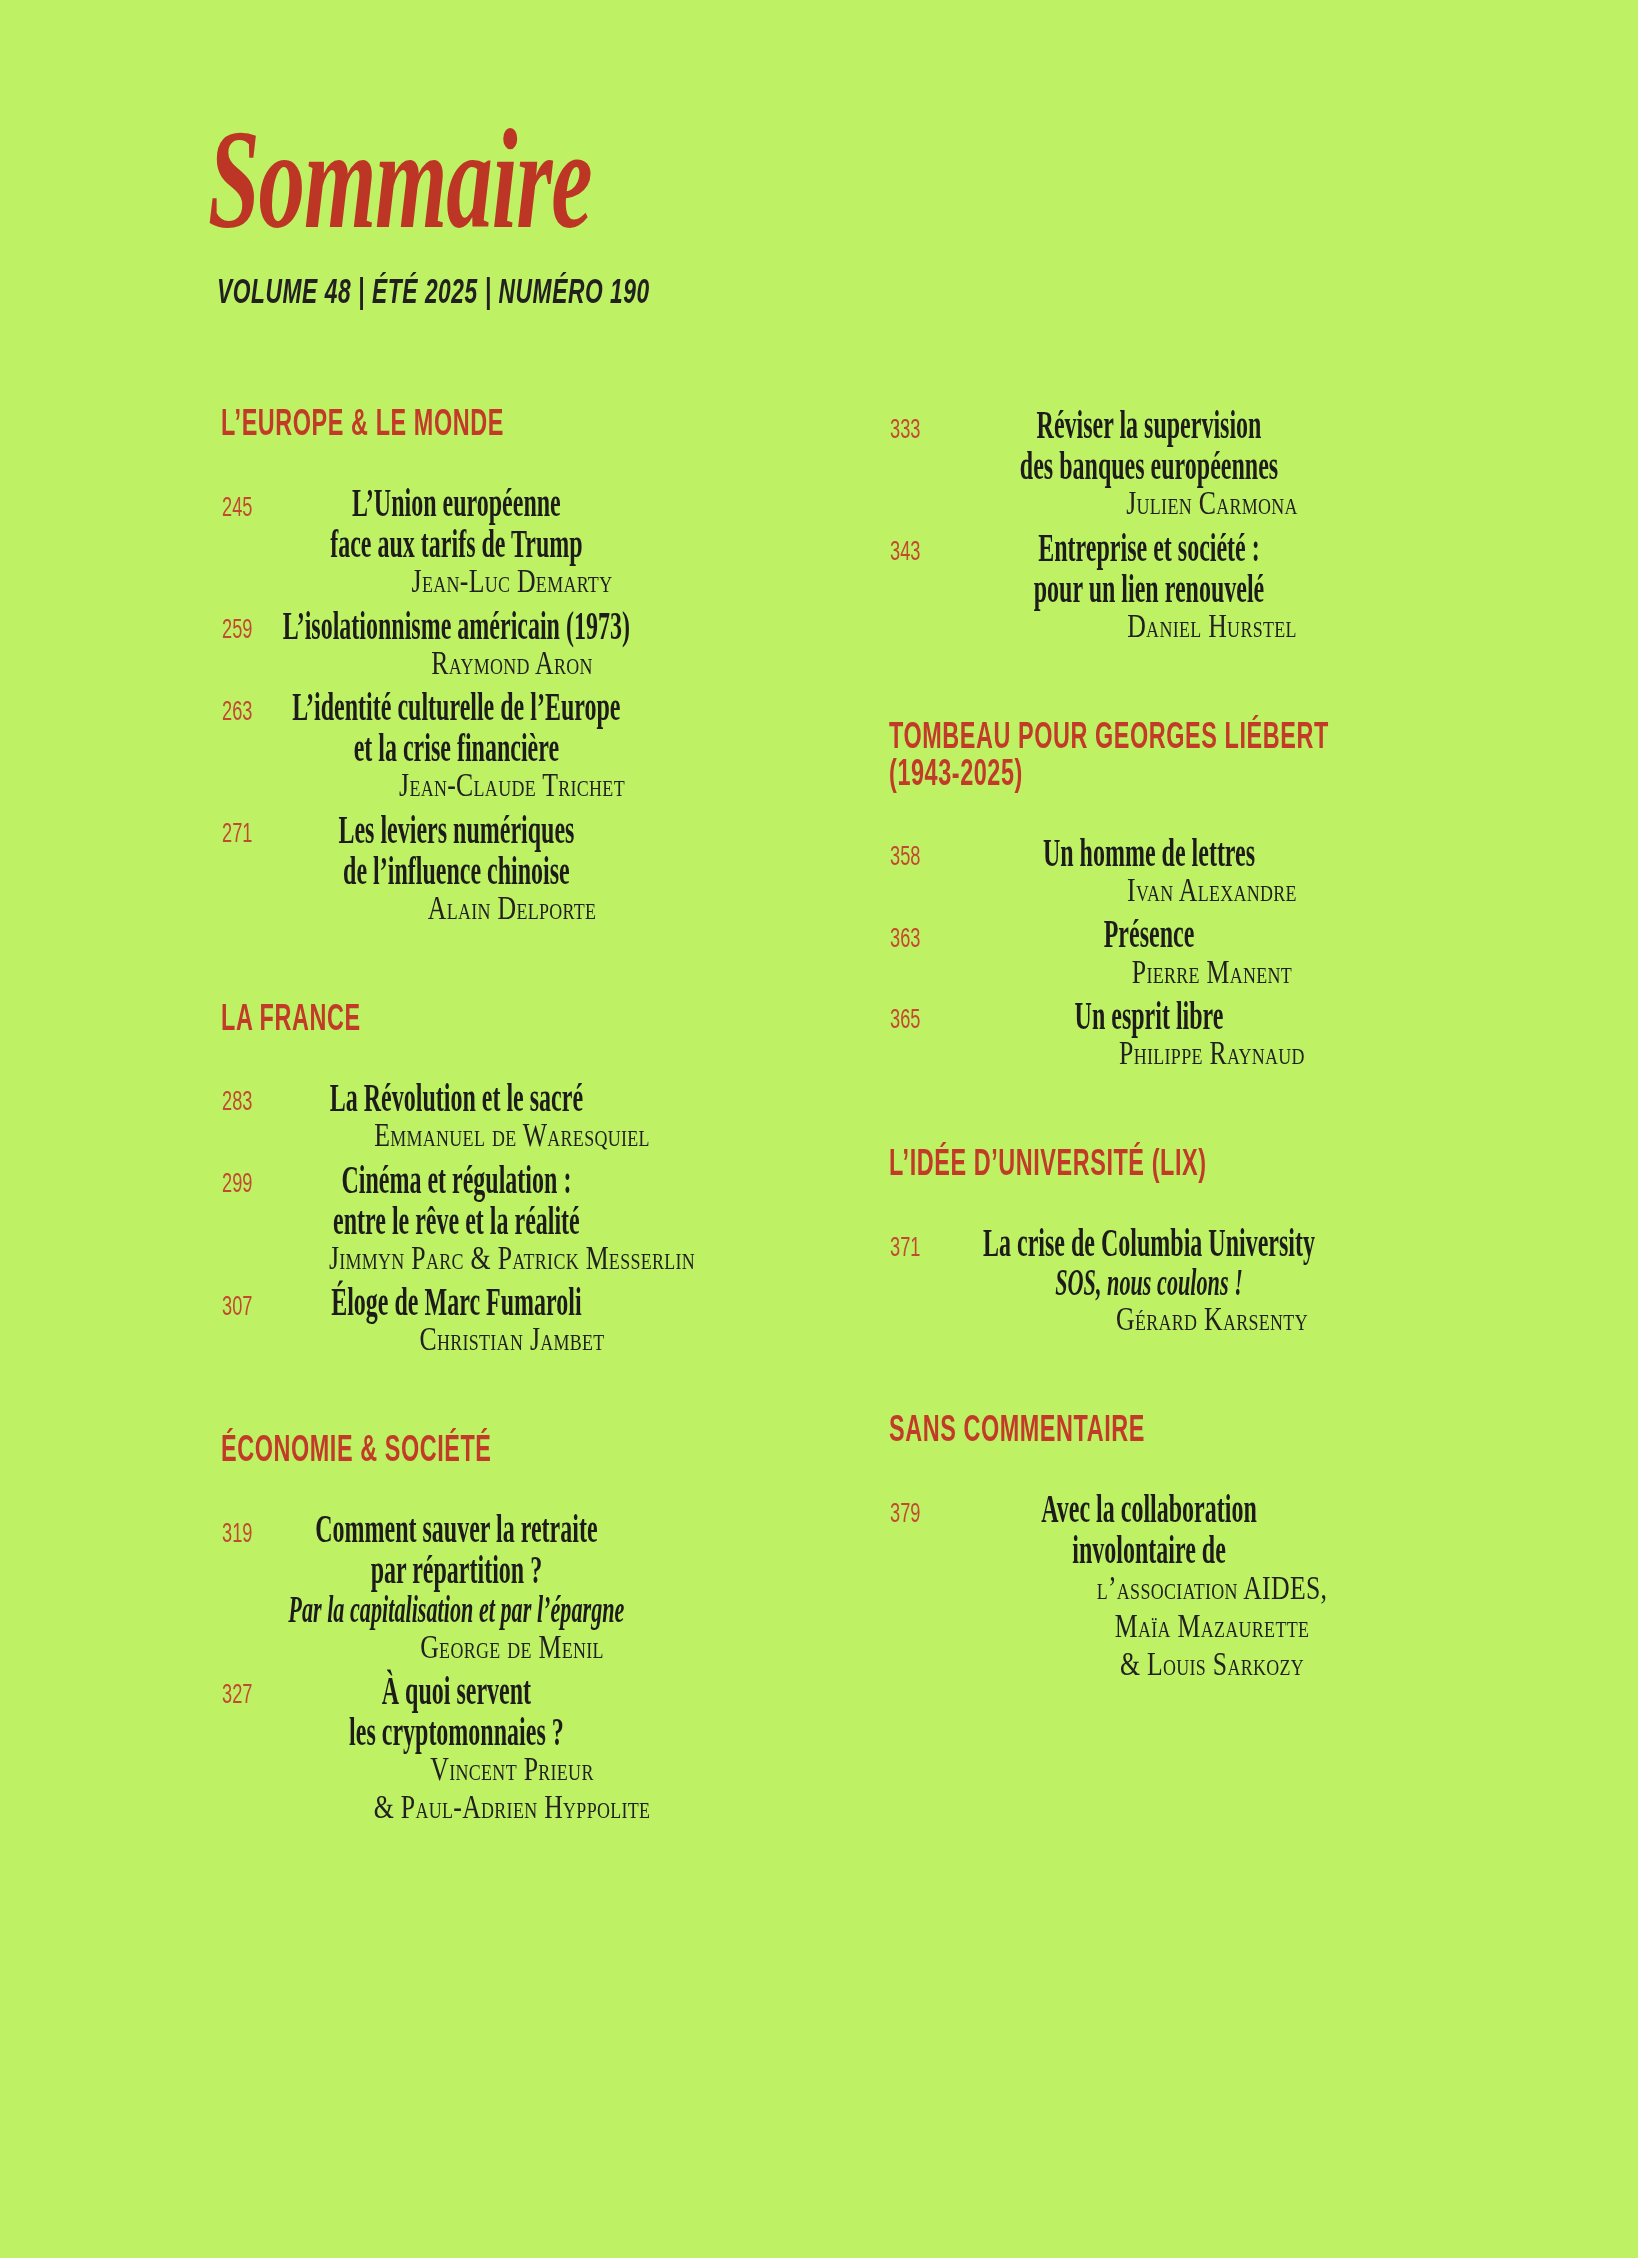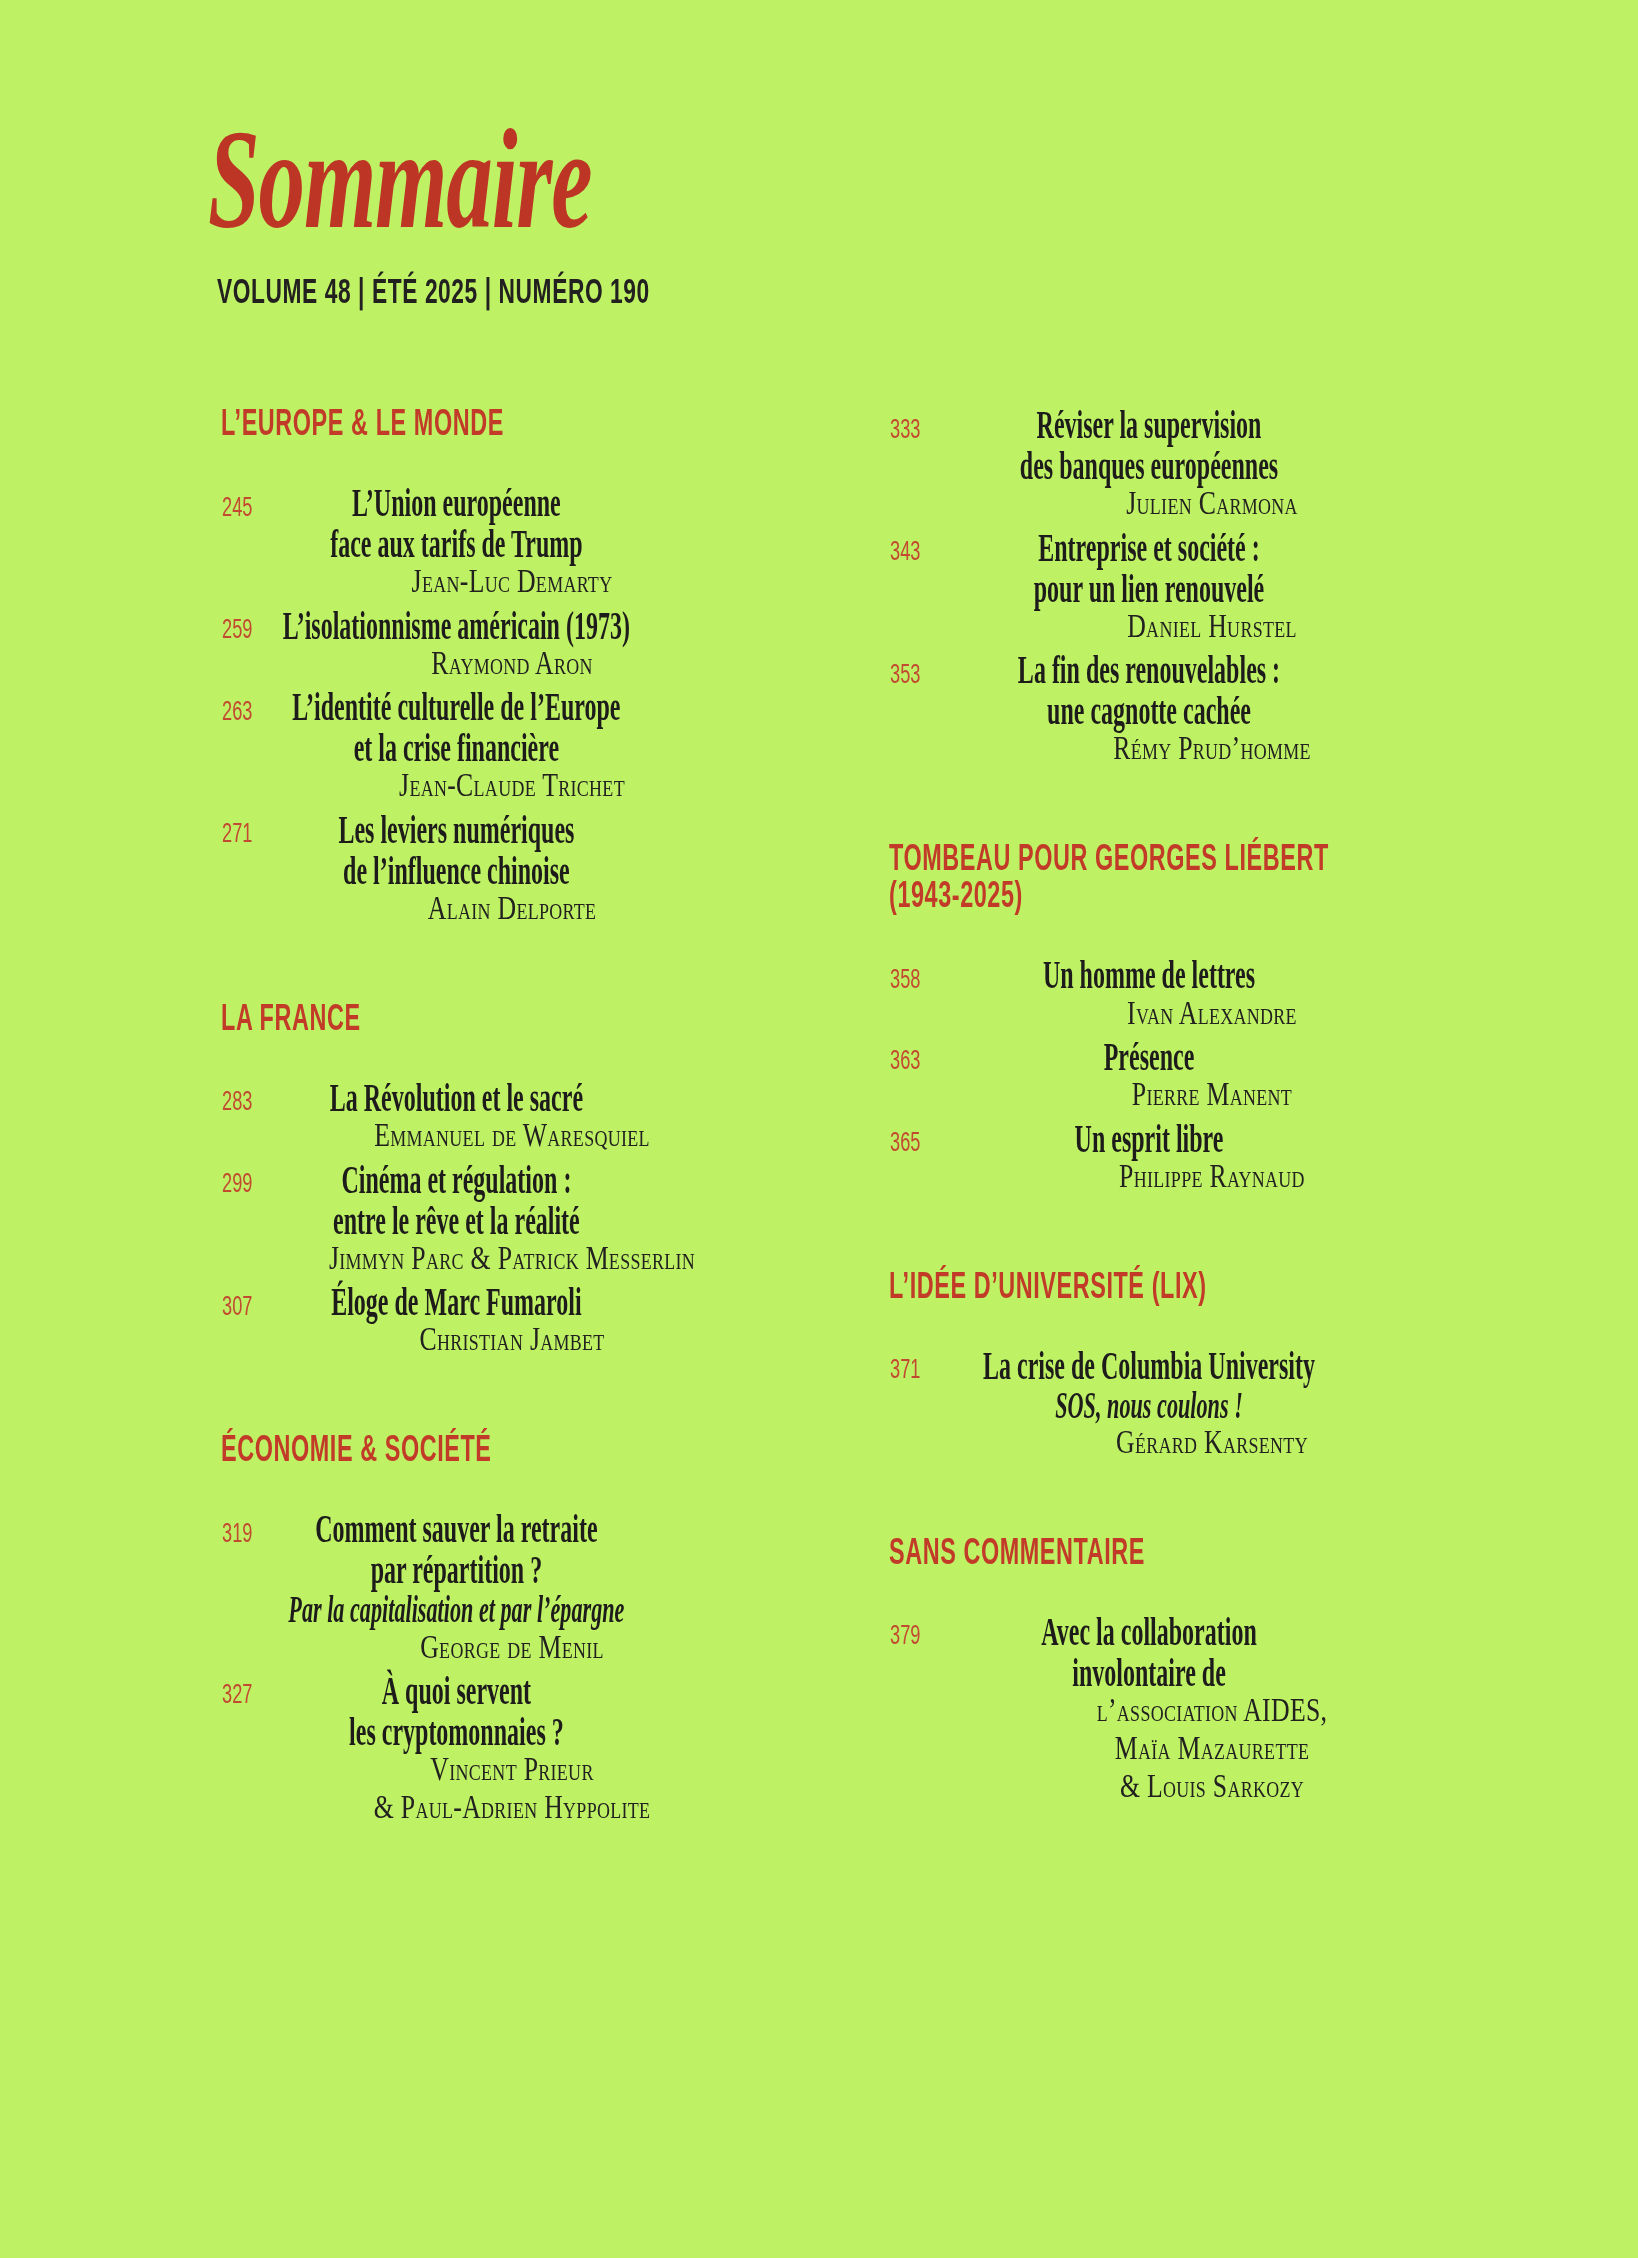--- a/index.html
+++ b/index.html
@@ -24,21 +24,21 @@
     font-size: 141px;
     line-height: 141px;
     letter-spacing: -1.8px;
     color: #bd3625;
     transform: scaleX(0.66);
     transform-origin: 0 0;
     white-space: pre;
   }
 
   
-  .volume-line { position: absolute; left: 217px; top: 273px; }
+  .volume-line { position: absolute; left: 217px; top: 273px; font-style: italic; }
   .volume-text {
     display: inline-block;
     font-family: "Liberation Sans", sans-serif;
     font-weight: 700;
     font-size: 35px;
     line-height: 35px;
     letter-spacing: 0.9px;
     color: #222120;
     transform: scaleX(0.65);
     transform-origin: 0 0;
@@ -215,28 +215,20 @@
           </div>
         </div>
         <div class="toc-item">
           <span class="page-num">343</span>
           <div class="item-body">
             <div class="item-title">Entreprise et société :
 pour un lien renouvelé</div>
             <div class="item-authors">Daniel Hurstel</div>
           </div>
         </div>
-        <div class="toc-item">
-          <span class="page-num">353</span>
-          <div class="item-body">
-            <div class="item-title">La fin des renouvelables :
-une cagnotte cachée</div>
-            <div class="item-authors">Rémy Prud’homme</div>
-          </div>
-        </div>
         <h2 class="section-heading">TOMBEAU POUR GEORGES LIÉBERT
 (1943-2025)</h2>
         <div class="toc-item">
           <span class="page-num">358</span>
           <div class="item-body">
             <div class="item-title">Un homme de lettres</div>
             <div class="item-authors">Ivan Alexandre</div>
           </div>
         </div>
         <div class="toc-item">

